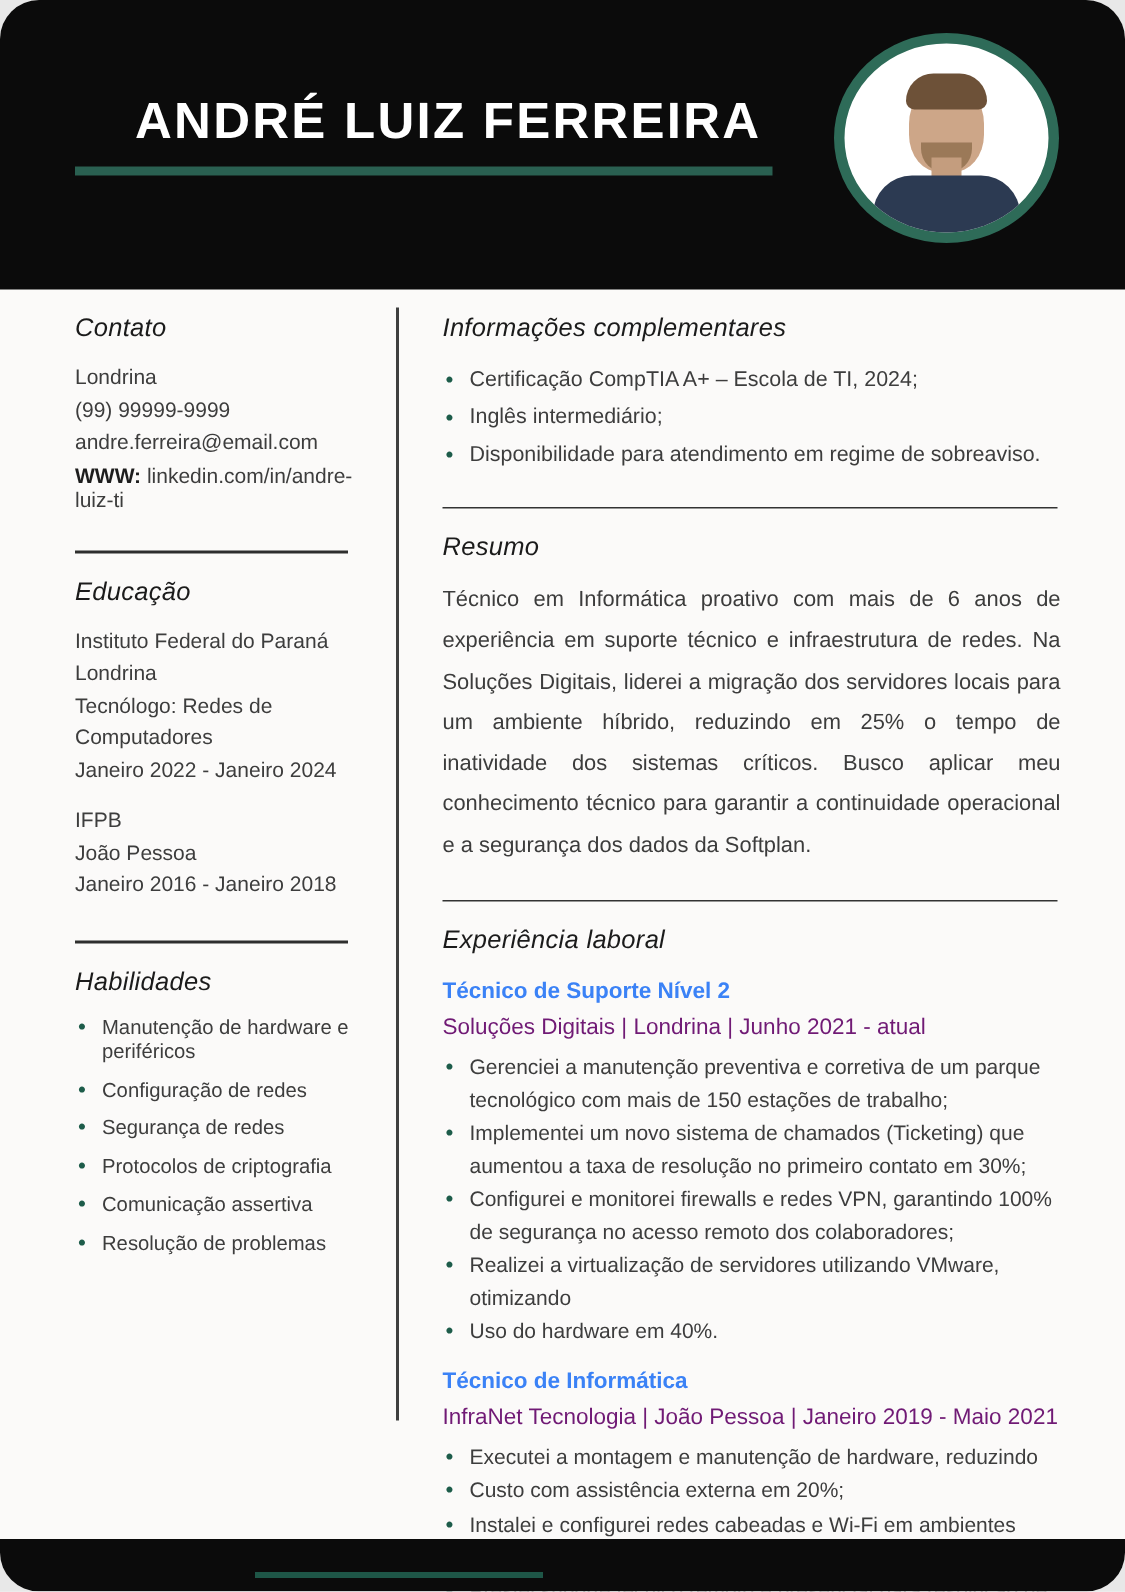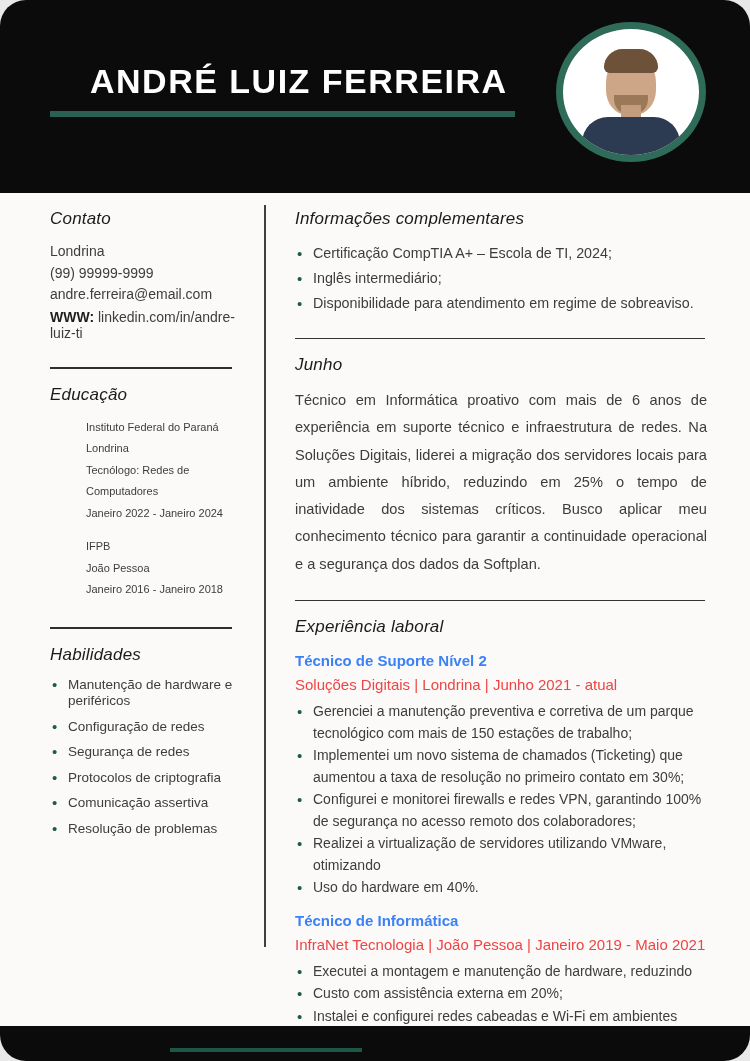--- a/index.html
+++ b/index.html
@@ -60,39 +60,39 @@
   .right-col h2.section-title { margin-top:16px; }
 
   .sep-left  { border:none; border-top:2px solid #2e2e2e; width:182px; margin:26px 0 0 0; }
   .sep-right { border:none; border-top:1.5px solid #333333; width:410px; margin:22px 0 0 0; }
 
   
   .contact-line { font-size:14px; line-height:21.5px; }
   .www-line { font-size:14px; line-height:16px; margin-top:3px; }
   .www-label { font-weight:700; color:#1d1d1d; }
   .edu-entry { margin-bottom:12px; }
-  .edu-entry div { font-size:11px; line-height:21.5px;margin-left:36px; }
+  .edu-entry div { font-size:14px; line-height:21.5px; }
 
   ul.dot-list { list-style:none; }
   ul.dot-list li { position:relative; padding-left:18px; }
   ul.dot-list li::before {
     content:"\2022"; position:absolute; left:2px; top:0;
     color:#1d5c4a; font-size:15px;
   }
   ul.skills li { font-size:13.5px; line-height:16.5px; margin-bottom:9px; }
 
   
   ul.info li { font-size:14.3px; line-height:25px; }
   .summary-text {
     font-size:14.6px; line-height:27.3px; text-align:justify; color:#3c3c3c;
     margin-top:12px;
   }
   .job { margin-top:10px; }
   .job-role { font-size:15px; font-weight:700; color:#3b82f6; line-height:24px; }
-  .job-meta { font-size:15px; color:#ef4444; line-height:23px; margin-bottom:5px; }
+  .job-meta { font-size:15px; color:#701a75; line-height:23px; margin-bottom:5px; }
   ul.job-bullets li { font-size:14px; line-height:21.5px; margin-bottom:1px; }
 
   
   .footer { position:absolute; left:0; bottom:0; width:750px; height:35px; background:#0b0b0b; }
   .footer-accent { position:absolute; left:170px; top:22px; width:192px; height:4px; background:#1e5647; }
 </style>
 </head>
 <body>
 
 <div class="page">
@@ -166,21 +166,21 @@
         <ul class="dot-list info">
           <li>Certificação CompTIA A+ – Escola de TI, 2024;</li>
           <li>Inglês intermediário;</li>
           <li>Disponibilidade para atendimento em regime de sobreaviso.</li>
         </ul>
       </section>
 
       <hr class="sep-right">
 
       <section>
-        <h2 class="section-title">Junho</h2>
+        <h2 class="section-title">Resumo</h2>
         <p class="summary-text">Técnico em Informática proativo com mais de 6 anos de experiência em suporte técnico e infraestrutura de redes. Na Soluções Digitais, liderei a migração dos servidores locais para um ambiente híbrido, reduzindo em 25% o tempo de inatividade dos sistemas críticos. Busco aplicar meu conhecimento técnico para garantir a continuidade operacional e a segurança dos dados da Softplan.</p>
       </section>
 
       <hr class="sep-right">
 
       <section>
         <h2 class="section-title">Experiência laboral</h2>
 
         <div class="job">
           <div class="job-role">Técnico de Suporte Nível 2</div>

